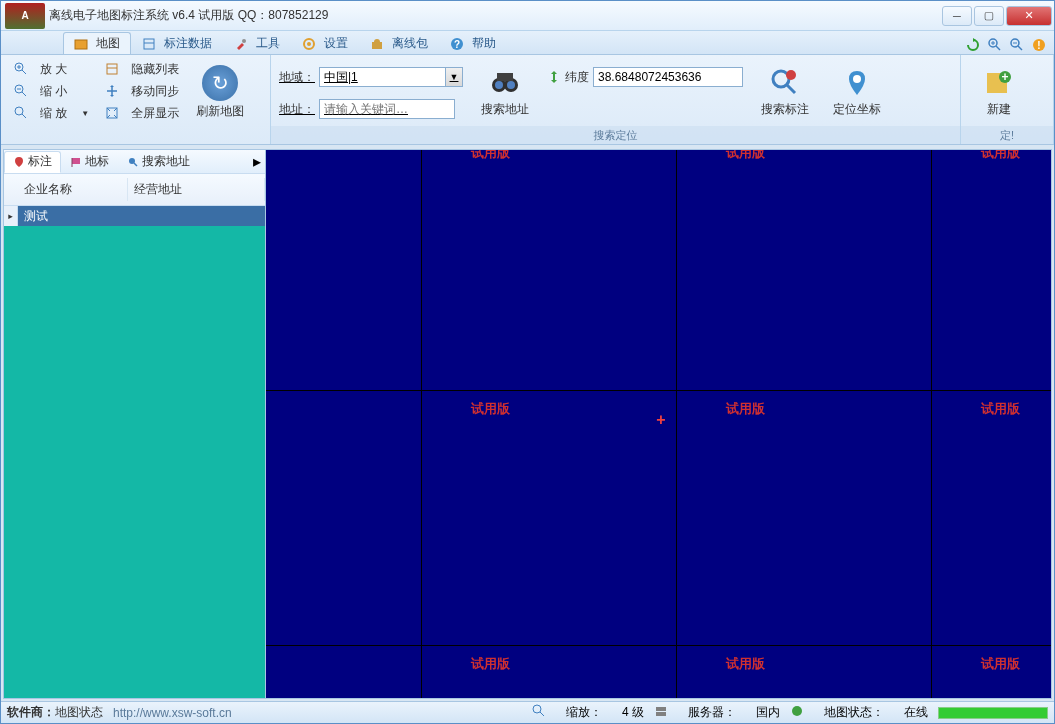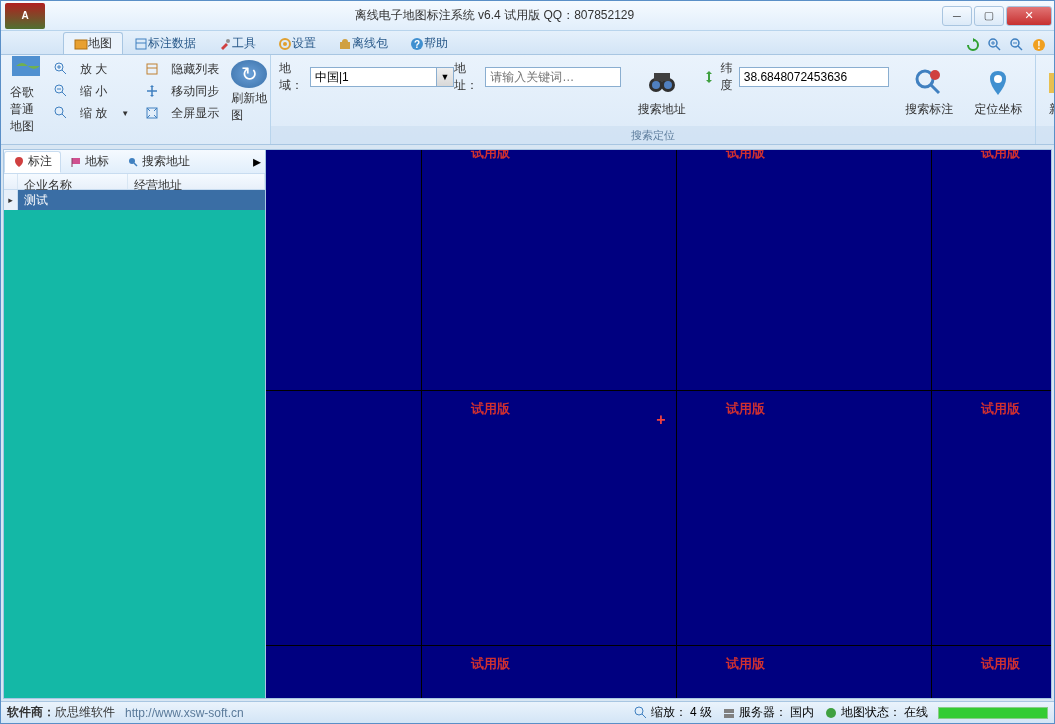--- a/index.html
+++ b/index.html
@@ -1,30 +1,30 @@
 <!DOCTYPE html>
 <html><head>
 <meta charset="utf-8">
 <style>
 * { box-sizing: border-box; margin: 0; padding: 0; font-family: "Microsoft YaHei", sans-serif; }
 body { background: #d8e6f3; width: 1055px; height: 724px; overflow: hidden; border: 1px solid #5a8fc7; position: relative; }
 
 
 .titlebar { height: 30px; background: linear-gradient(#f5faff,#e1eefb); display: flex; align-items: center; border-bottom: 1px solid #b8d4ec; }
 .titlebar .logo { width: 40px; height: 26px; margin: 2px 4px; background: linear-gradient(#b02020,#507030); border-radius: 2px; display:flex;align-items:center;justify-content:center;color:#fff;font-size:10px;font-weight:bold; }
-.titlebar .title { flex: 1; text-align: center; font-size: 12px; color: #333; }
+.titlebar .title { flex: 1; text-align: left; font-size: 12px; color: #333; }
 .winbtns { display: flex; margin-right: 2px; }
 .winbtn { width: 30px; height: 20px; border: 1px solid #a9c5e0; border-radius: 3px; margin-left: 2px; display:flex;align-items:center;justify-content:center;font-size:11px;background:linear-gradient(#f5faff,#dceaf8); cursor:pointer;}
 .winbtn.min{color:#444;}
 .winbtn.max{color:#444;}
 .winbtn.close{background:linear-gradient(#e27575,#c73030);color:#fff;width:46px;}
 
 
 .maintabs { height: 24px; display:flex; align-items:flex-end; padding-left:62px; background:linear-gradient(#e5f0fb,#d3e5f6); border-bottom:1px solid #a8c6e2;}
-.maintab { height:22px; padding:0 10px; font-size:12px; display:flex; align-items:center; gap:0; color:#2a5a8a; cursor:pointer; border:1px solid transparent; border-bottom:none; border-radius:3px 3px 0 0;}
+.maintab { height:22px; padding:0 10px; font-size:12px; display:flex; align-items:center; gap:8px; color:#2a5a8a; cursor:pointer; border:1px solid transparent; border-bottom:none; border-radius:3px 3px 0 0;}
 .maintab.active { background:#eaf3fc; border-color:#a8c6e2; color:#333;}
 .maintab .ic{width:14px;height:14px;display:inline-block;}
 .qa-right{margin-left:auto;display:flex;gap:4px;padding-right:6px;}
 .qa-btn{width:18px;height:18px;display:flex;align-items:center;justify-content:center;cursor:pointer;}
 
 
 .ribbon { height:90px; background:linear-gradient(#eaf3fc,#dceaf8); border-bottom:1px solid #a8c6e2; display:flex; }
 .rgroup { border-right:1px solid #b8d4ec; padding:4px 8px 0 8px; display:flex; flex-direction:column; position:relative;}
 .rgroup .grpbody{flex:1;display:flex;align-items:flex-start;gap:6px;}
 .rgroup .grplabel{height:18px;text-align:center;font-size:11px;color:#5a7a9a;background:rgba(200,220,240,.5);margin:0 -8px;display:flex;align-items:center;justify-content:center;}
@@ -49,40 +49,40 @@
 
 
 .mainbody{position:absolute;top:148px;bottom:24px;left:2px;right:2px;display:flex;border:1px solid #a8c6e2;background:#fff;}
 
 
 .leftpanel{width:262px;border-right:1px solid #a8c6e2;display:flex;flex-direction:column;background:#14b8a6;}
 .lptabs{height:24px;background:linear-gradient(#f5faff,#e1eefb);display:flex;align-items:center;border-bottom:1px solid #c8dcf0;}
 .lptab{height:22px;padding:0 8px;font-size:12px;display:flex;align-items:center;gap:3px;cursor:pointer;color:#333;border:1px solid transparent;border-radius:3px 3px 0 0;}
 .lptab.active{background:#fff;border-color:#c8dcf0;border-bottom-color:#fff;}
 .lptabs .expand{margin-left:auto;padding:0 4px;cursor:pointer;}
-.grid-head{height:16px;display:flex;background:linear-gradient(#f5faff,#e8f0fa);border-bottom:1px solid #c8dcf0;}
+.grid-head{height:32px;display:flex;background:linear-gradient(#f5faff,#e8f0fa);border-bottom:1px solid #c8dcf0;align-items:center;}
 .grid-head .gh{font-size:12px;padding:3px 6px;border-right:1px solid #d8e6f3;color:#333;}
 .grid-row{height:20px;display:flex;background:#3a6ea5;color:#fff;font-size:12px;align-items:center;}
 .grid-row .rowmark{width:14px;text-align:center;background:#e8f0fa;color:#333;height:100%;border-right:1px solid #c8dcf0;display:flex;align-items:center;justify-content:center;font-size:9px;}
 .grid-row .cell{padding:0 6px;}
 
 
 .maparea{flex:1;background:#000080;position:relative;overflow:hidden;}
 .tilegrid{position:absolute;inset:0;}
 .vline{position:absolute;top:0;bottom:0;width:1px;background:#000;}
 .hline{position:absolute;left:0;right:0;height:1px;background:#000;}
 .watermark{position:absolute;color:#d03030;font-size:13px;font-weight:bold;margin-left:40px;}
 .centercross{position:absolute;color:#f04040;font-size:16px;font-weight:bold;transform:translate(-50%,-50%);}
 
 
 .statusbar{position:absolute;bottom:0;left:0;right:0;height:22px;background:linear-gradient(#eaf3fc,#d3e5f6);border-top:1px solid #a8c6e2;display:flex;align-items:center;font-size:12px;padding:0 6px;gap:10px;}
 .statusbar .lbl{color:#333;}
 .statusbar .link{color:#5a7a9a;}
 .statusbar .spacer{flex:1;}
-.statusbar .sitem{display:flex;align-items:center;gap:3px;}
+.statusbar .sitem{display:flex;align-items:flex-start;gap:20px;}
 .progress{width:110px;height:12px;border:1px solid #8c8;background:#fff;}
 .progress .pfill{height:100%;background:#3c3;width:100%;}
 
 
 svg{display:block;}
 </style>
 </head>
 <body>
 
 <div class="titlebar">
@@ -176,29 +176,20 @@
           <text x="8" y="12" text-anchor="middle" fill="#fff" font-size="10" font-weight="bold">!</text>
         </svg>
       </div>
   </div>
 </div>
 
 <div class="ribbon">
 
   <div class="rgroup" style="min-width:270px;">
     <div class="grpbody">
-      <div class="bigbtn">
-        <div class="biconn">
-            <svg width="32" height="32">
-              <rect x="2" y="6" width="28" height="20" fill="#5090d0"></rect>
-              <path d="M6 16 Q12 10 18 16 Q24 22 30 16" fill="#70b050"></path>
-            </svg>
-          </div>
-        <span>谷歌普通地图</span>
-      </div>
       <div class="smallbtns">
         <div class="smbtn">
             <span class="sic">
               <svg width="14" height="14">
                 <circle cx="5" cy="5" r="4" fill="none" stroke="#4080c0"></circle>
                 <line x1="8" y1="8" x2="12" y2="12" stroke="#4080c0"></line>
                 <line x1="5" y1="3" x2="5" y2="7" stroke="#4080c0"></line>
                 <line x1="3" y1="5" x2="7" y2="5" stroke="#4080c0"></line>
               </svg>
             </span>
@@ -256,21 +247,21 @@
       </div>
       <div class="bigbtn refresh">
         <div class="biconn">↻</div>
         <span>刷新地图</span>
       </div>
     </div>
   </div>
 
   <div class="rgroup" style="flex:1;">
     <div class="grpbody" style="gap:12px;">
-      <div style="display:flex;flex-direction:row;padding-top:6px;">
+      <div style="display:flex;flex-direction:column;gap:8px;padding-top:6px;text-decoration:underline;">
         <div class="formrow">
           <label>地域：</label>
           <div class="region-wrap">
             <input type="text" value="中国|1" style="">
             <div class="ddbtn">▼</div>
           </div>
         </div>
         <div class="formrow">
           <label>地址：</label>
           <input class="addr-inp" type="text" placeholder="请输入关键词…" style="">
@@ -403,21 +394,21 @@
       <div class="watermark" style="left:675px;top:250px;">试用版</div>
       <div class="watermark" style="left:165px;top:505px;">试用版</div>
       <div class="watermark" style="left:420px;top:505px;">试用版</div>
       <div class="watermark" style="left:675px;top:505px;">试用版</div>
       <div class="centercross" style="left:395px;top:270px;">+</div>
     </div>
   </div>
 </div>
 
 <div class="statusbar">
-  <span class="lbl"><b>软件商：</b><span>欣思维软件</span></span>
+  <span class="lbl"><b>软件商：</b><span>地图状态</span></span>
   <span class="link">http://www.xsw-soft.cn</span>
   <span class="spacer"></span>
   <span class="sitem">
     <span>
         <svg width="14" height="14">
           <circle cx="5" cy="5" r="4" fill="none" stroke="#4080c0"></circle>
           <line x1="8" y1="8" x2="12" y2="12" stroke="#4080c0"></line>
         </svg>
       </span>
     <span>缩放：</span>

